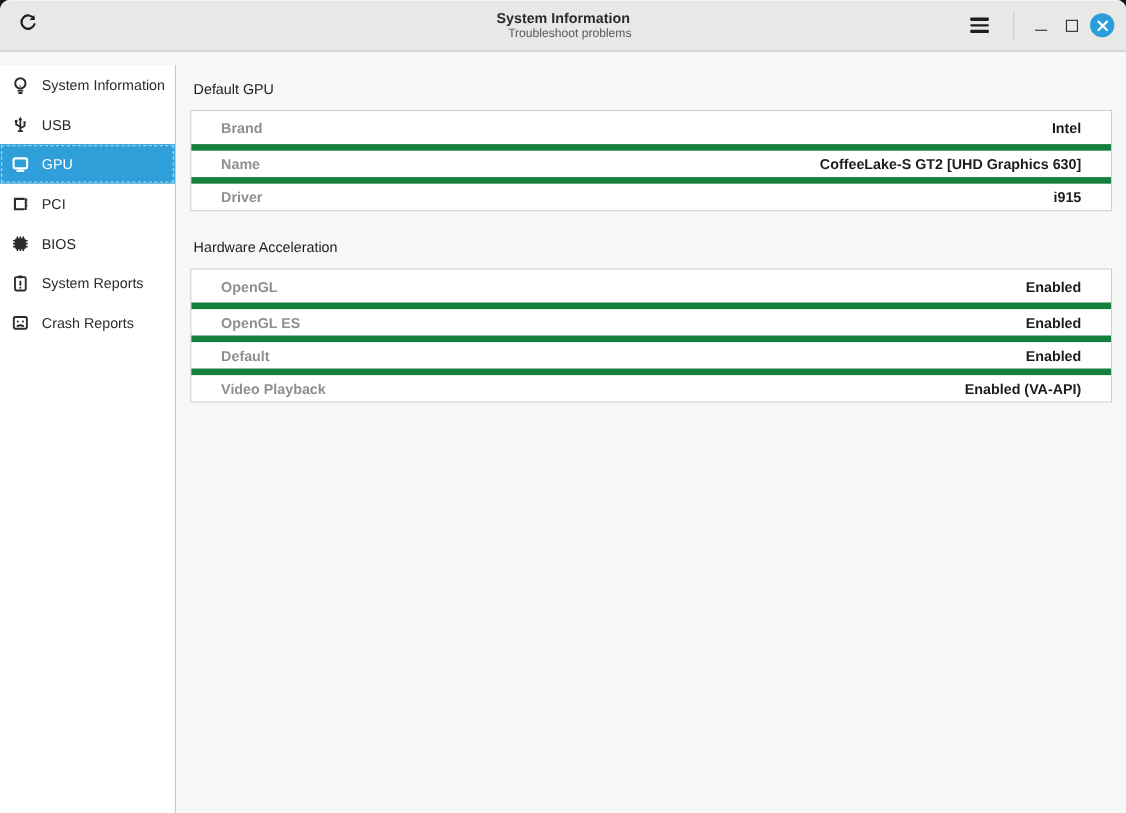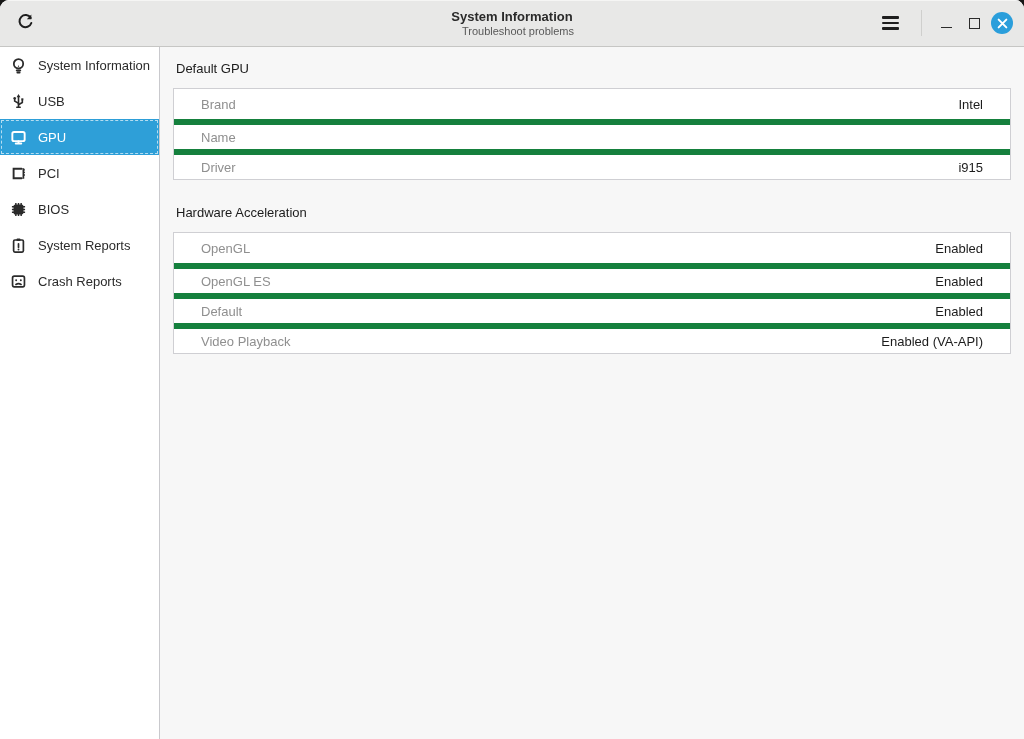--- a/index.html
+++ b/index.html
@@ -7,20 +7,21 @@
   body {
     font-family: "Liberation Sans", "DejaVu Sans", sans-serif;
     width: 1024px; height: 739px; overflow: hidden;
   }
   .window {
     width: 1024px; height: 739px;
     display: flex; flex-direction: column;
     border-radius: 9px 9px 0 0;
     overflow: hidden;
     background: #f7f7f7;
+    gap: 12px;
   }
   
   .titlebar {
     height: 47px; flex: 0 0 47px;
     background: #e8e8e7;
     border-bottom: 1px solid #c6c6c4;
     box-shadow: inset 0 1px 0 rgba(255,255,255,0.55);
     display: flex; align-items: center;
     position: relative;
     padding: 0 8px;
@@ -80,20 +81,21 @@
     overflow: auto;
   }
   .section { margin-bottom: 25px; }
   .section-heading {
     font-size: 13px; font-weight: normal; color: #1b1b1b;
     margin: 0 0 12px 3px;
   }
   .kv-table {
     background: #ffffff;
     border: 1px solid #cfcfd3;
+    font-weight: bold;
   }
   .kv-row {
     height: 30px; display: flex; align-items: center;
     padding: 0 27px;
     font-size: 13px;
   }
   .kv-row + .kv-row { border-top: 6px solid #15803d; }
   .kv-label { color: #8f8f8f; }
   .kv-value { margin-left: auto; color: #1c1c1c; text-align: right; }
 </style>
@@ -233,20 +235,21 @@
 
       <div class="section">
         <div class="section-heading">Default GPU</div>
         <div class="kv-table">
           <div class="kv-row">
             <span class="kv-label">Brand</span>
             <span class="kv-value">Intel</span>
           </div>
           <div class="kv-row">
             <span class="kv-label">Name</span>
+            <span class="kv-value">CoffeeLake-S GT2 [UHD Graphics 630]</span>
           </div>
           <div class="kv-row">
             <span class="kv-label">Driver</span>
             <span class="kv-value">i915</span>
           </div>
         </div>
       </div>
 
       <div class="section">
         <div class="section-heading">Hardware Acceleration</div>

